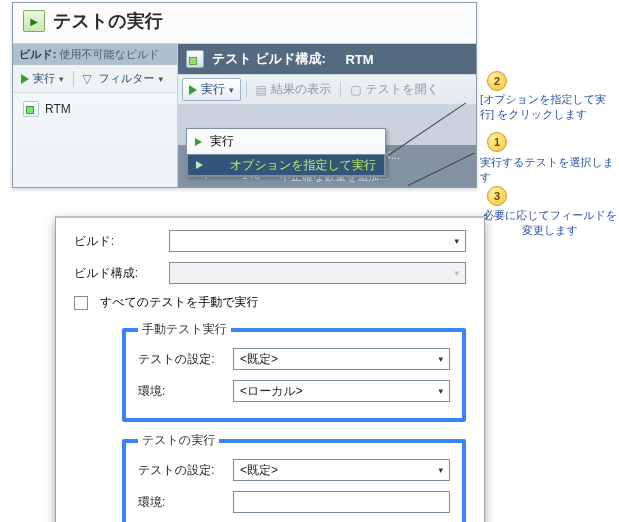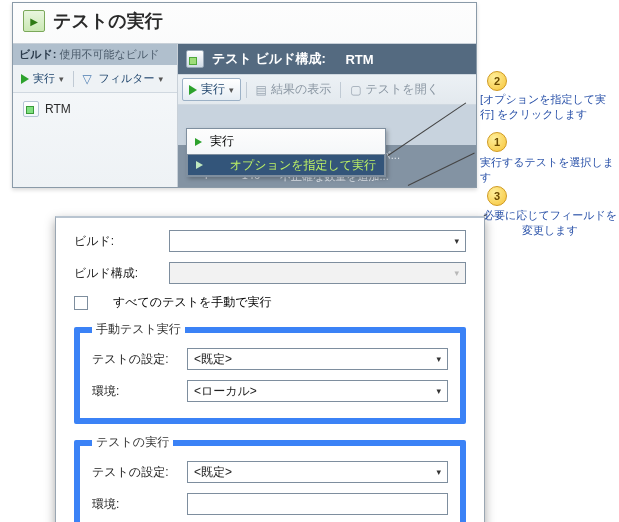--- a/index.html
+++ b/index.html
@@ -88,23 +88,23 @@
   .row { display:flex; align-items:center; margin-bottom:10px; }
   .row label { width:95px; font-size:12px; color:#222; }
   .sel {
     flex:1; height:22px; border:1px solid #7e8e9e; background:#fff;
     display:flex; align-items:center; justify-content:space-between;
     padding:0 6px; font-size:12px; color:#222;
   }
   .sel.disabled { background:#f2f2f2; color:#9a9a9a; }
   .sel .chev { color:#333; }
   .sel.disabled .chev { color:#b8b8b8; }
-  .chk-row { display:flex; align-items:center; gap:25px; font-size:12px; margin:4px 0 10px 0;}
+  .chk-row { display:flex; align-items:center; gap:12px; font-size:12px; margin:4px 0 10px 0;}
   .chk { width:14px;height:14px; border:1px solid #7e8e9e; background:#fff; }
-  fieldset { border:6px solid #3b82f6; border-radius:2px; padding:10px 12px 6px 12px; margin-bottom:10px;}
+  fieldset { border:4px solid #3b82f6; border-radius:2px; padding:10px 12px 6px 12px; margin-bottom:10px;margin-left:48px;}
   legend { font-size:12px; color:#333; padding:0 4px;}
 </style>
 </head>
 <body>
 
 <div class="shell">
   <div class="shell-header">
     <span class="sh-icon"></span>
     <span class="shell-title">テストの実行</span>
   </div>

